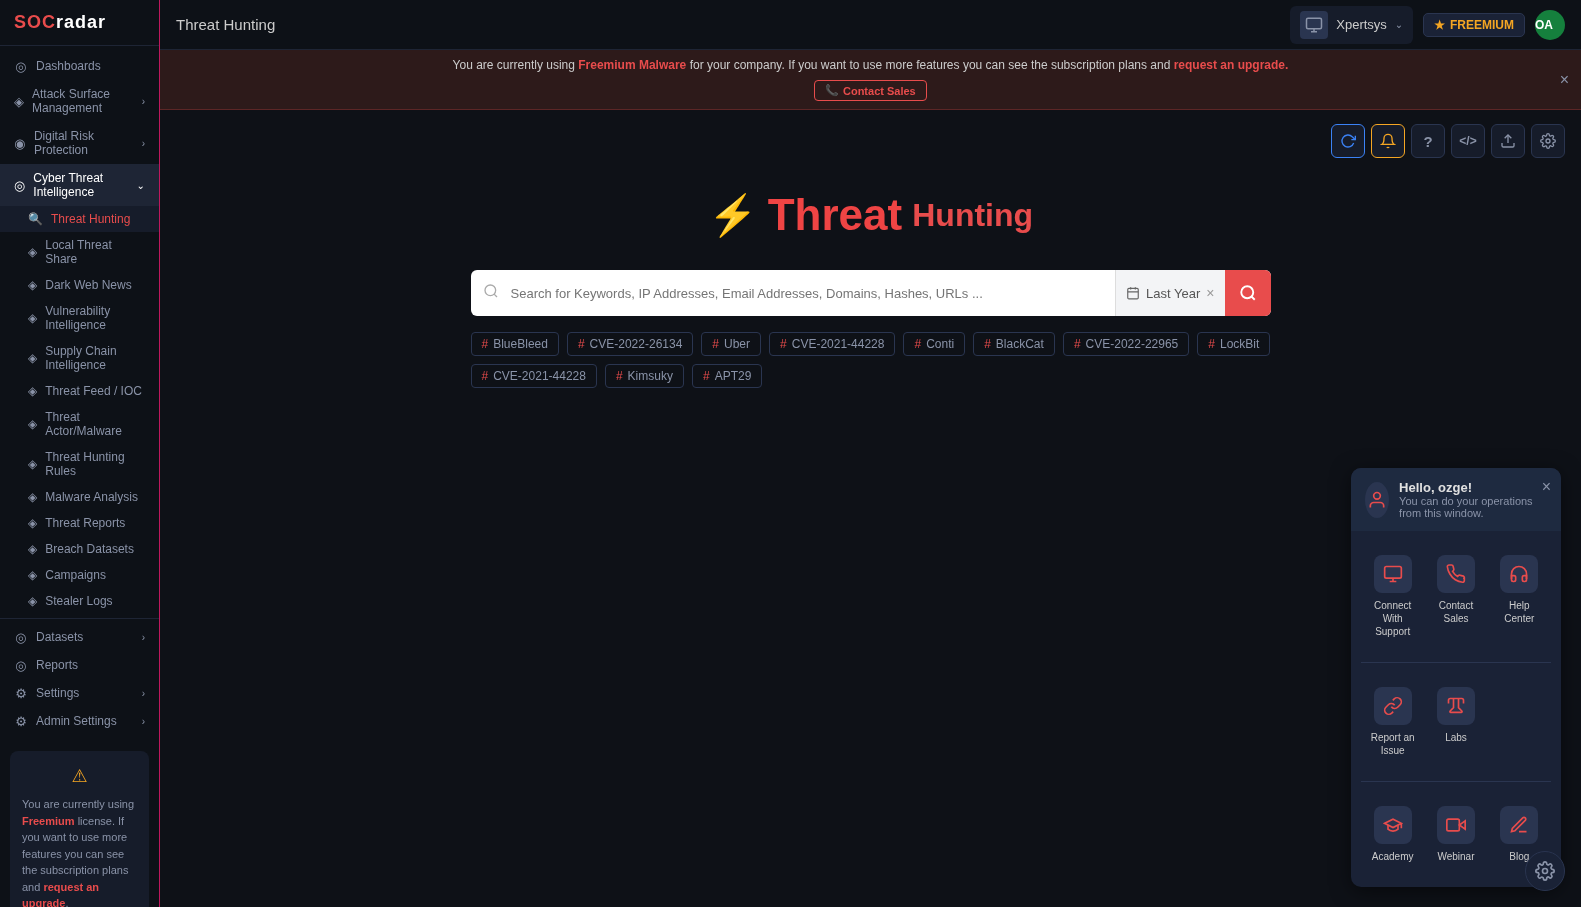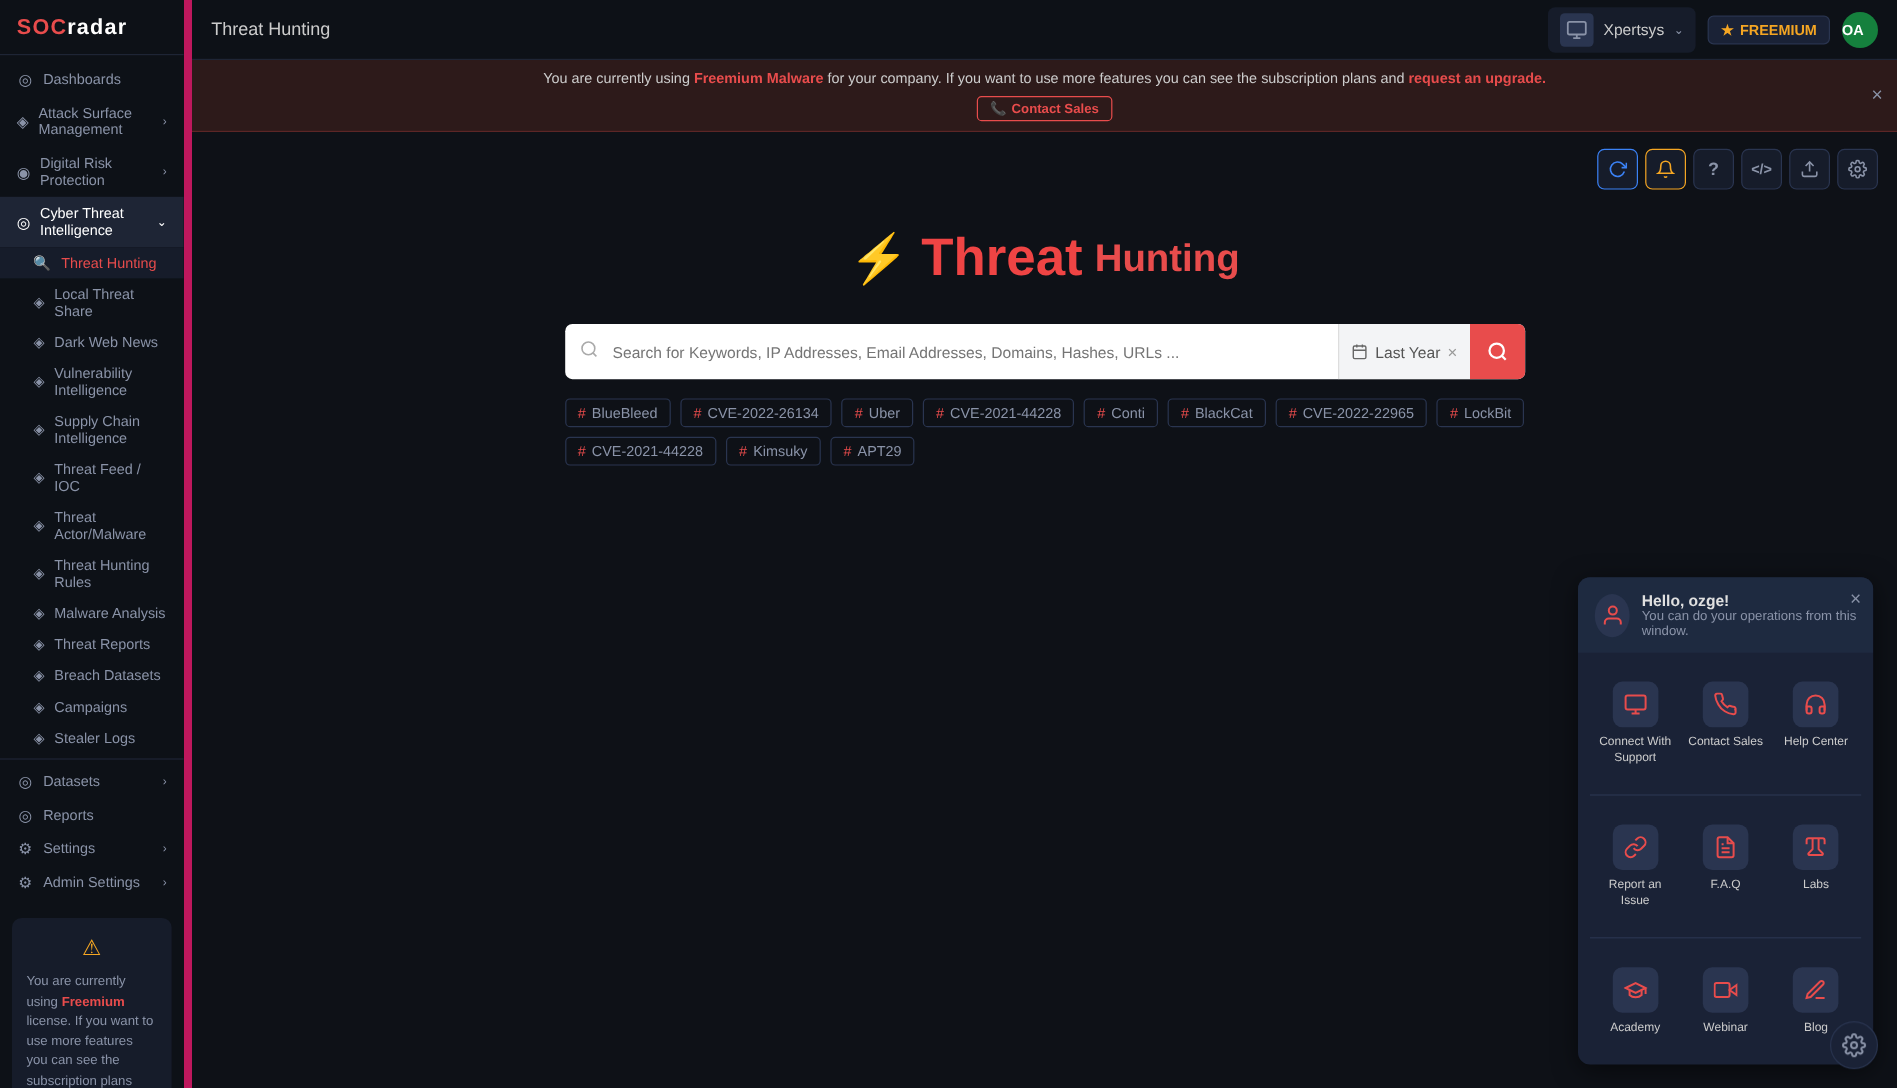--- a/index.html
+++ b/index.html
@@ -1,19 +1,19 @@
 <!DOCTYPE html>
 <html><head>
   <meta charset="utf-8">
   <style>
     * { margin: 0; padding: 0; box-sizing: border-box; }
     body { font-family: -apple-system, BlinkMacSystemFont, 'Segoe UI', sans-serif; background: #0e1117; color: #ccc; display: flex; height: 100vh; overflow: hidden; font-size: 13px; }
 
     
-    #sidebar { width: 160px; min-width: 160px; background: #0d1117; display: flex; flex-direction: column; border-right: 7px solid #be185d; overflow-y: auto; }
+    #sidebar { width: 160px; min-width: 160px; background: #0d1117; display: flex; flex-direction: column; border-right: 1px solid #be185d; overflow-y: auto; }
     #sidebar-logo { padding: 12px 14px; border-bottom: 1px solid #1e2535; display: flex; align-items: center; }
     .logo-text { font-size: 18px; font-weight: 700; color: #fff; letter-spacing: 1px; }
     .logo-text span { color: #e84c4c; }
 
     .nav-section { padding: 6px 0; }
     .nav-item { display: flex; align-items: center; gap: 8px; padding: 7px 14px; cursor: pointer; color: #8a93a8; font-size: 12px; transition: background 0.15s; }
     .nav-item.active { background: #1e2535; color: #fff; }
     .nav-item .nav-icon { width: 14px; height: 14px; display: flex; align-items: center; justify-content: center; font-size: 13px; }
     .nav-item .chevron { margin-left: auto; font-size: 10px; }
     .nav-subitem { display: flex; align-items: center; gap: 8px; padding: 6px 14px 6px 28px; cursor: pointer; color: #8a93a8; font-size: 12px; }
@@ -67,21 +67,21 @@
     .search-date-pill { display: flex; align-items: center; gap: 6px; background: #f3f4f6; border-left: 1px solid #ddd; padding: 0 10px; height: 100%; color: #555; font-size: 13px; white-space: nowrap; }
     .search-date-clear { color: #999; cursor: pointer; font-size: 14px; }
     .search-btn { background: #e84c4c; color: #fff; border: none; height: 100%; width: 46px; cursor: pointer; font-size: 18px; display: flex; align-items: center; justify-content: center; }
 
     
     .suggestion-tags { display: flex; flex-wrap: wrap; gap: 8px; width: 800px; margin-top: 16px; }
     .tag { display: inline-flex; align-items: center; gap: 3px; border: 1px solid #2a3550; border-radius: 4px; padding: 4px 10px; color: #8a93a8; font-size: 12px; cursor: pointer; background: transparent; transition: background 0.15s; }
     .tag .hash { color: #e84c4c; margin-right: 2px; }
 
     
-    #help-widget { position: absolute; bottom: 20px; right: 20px; width: 246px; background: #1a2236; border-radius: 10px; box-shadow: 0 4px 20px rgba(0,0,0,0.5); overflow: hidden; z-index: 20; }
+    #help-widget { position: absolute; bottom: 20px; right: 20px; width: 210px; background: #1a2236; border-radius: 10px; box-shadow: 0 4px 20px rgba(0,0,0,0.5); overflow: hidden; z-index: 20; }
     .help-header { background: #1e2a40; padding: 12px 14px; display: flex; align-items: center; gap: 10px; position: relative; }
     .help-avatar { width: 36px; height: 36px; background: #2a3550; border-radius: 50%; display: flex; align-items: center; justify-content: center; color: #e84c4c; font-size: 18px; }
     .help-greeting { color: #e0e0e0; font-size: 13px; font-weight: 600; }
     .help-subtitle { color: #8a93a8; font-size: 11px; }
     .help-close { position: absolute; right: 10px; top: 10px; cursor: pointer; color: #8a93a8; font-size: 16px; }
     .help-grid { display: grid; grid-template-columns: 1fr 1fr 1fr; gap: 0; padding: 14px 10px; }
     .help-grid-item { display: flex; flex-direction: column; align-items: center; gap: 6px; padding: 10px 6px; cursor: pointer; border-radius: 8px; transition: background 0.15s; }
     .help-grid-icon { width: 38px; height: 38px; background: #2a3550; border-radius: 8px; display: flex; align-items: center; justify-content: center; font-size: 18px; }
     .help-grid-label { color: #ccc; font-size: 10px; text-align: center; line-height: 1.3; }
     .help-divider { height: 1px; background: #2a3550; margin: 0 10px; }
@@ -387,32 +387,20 @@
             <svg width="20" height="20" viewBox="0 0 24 24" fill="none" stroke="#e84c4c" stroke-width="2">
                 <path d="M10 13a5 5 0 0 0 7.54.54l3-3a5 5 0 0 0-7.07-7.07l-1.72 1.71"></path>
                 <path d="M14 11a5 5 0 0 0-7.54-.54l-3 3a5 5 0 0 0 7.07 7.07l1.71-1.71"></path>
               </svg>
           </div>
           <span class="help-grid-label">Report an Issue</span>
         </div>
         <div class="help-grid-item">
           <div class="help-grid-icon">
             <svg width="20" height="20" viewBox="0 0 24 24" fill="none" stroke="#e84c4c" stroke-width="2">
-                <path d="M14 2H6a2 2 0 0 0-2 2v16a2 2 0 0 0 2 2h12a2 2 0 0 0 2-2V8z"></path>
-                <polyline points="14 2 14 8 20 8"></polyline>
-                <line x1="16" y1="13" x2="8" y2="13"></line>
-                <line x1="16" y1="17" x2="8" y2="17"></line>
-                <polyline points="10 9 9 9 8 9"></polyline>
-              </svg>
-          </div>
-          <span class="help-grid-label">F.A.Q</span>
-        </div>
-        <div class="help-grid-item">
-          <div class="help-grid-icon">
-            <svg width="20" height="20" viewBox="0 0 24 24" fill="none" stroke="#e84c4c" stroke-width="2">
                 <path d="M9 3H5a2 2 0 0 0-2 2v4m6-6h10a2 2 0 0 1 2 2v4M9 3v11l-4 4a1 1 0 0 0 .7 1.7h12.6a1 1 0 0 0 .7-1.7L15 14V3"></path>
               </svg>
           </div>
           <span class="help-grid-label">Labs</span>
         </div>
       </div>
 
       <div class="help-divider"></div>
 
       <div class="help-grid">

